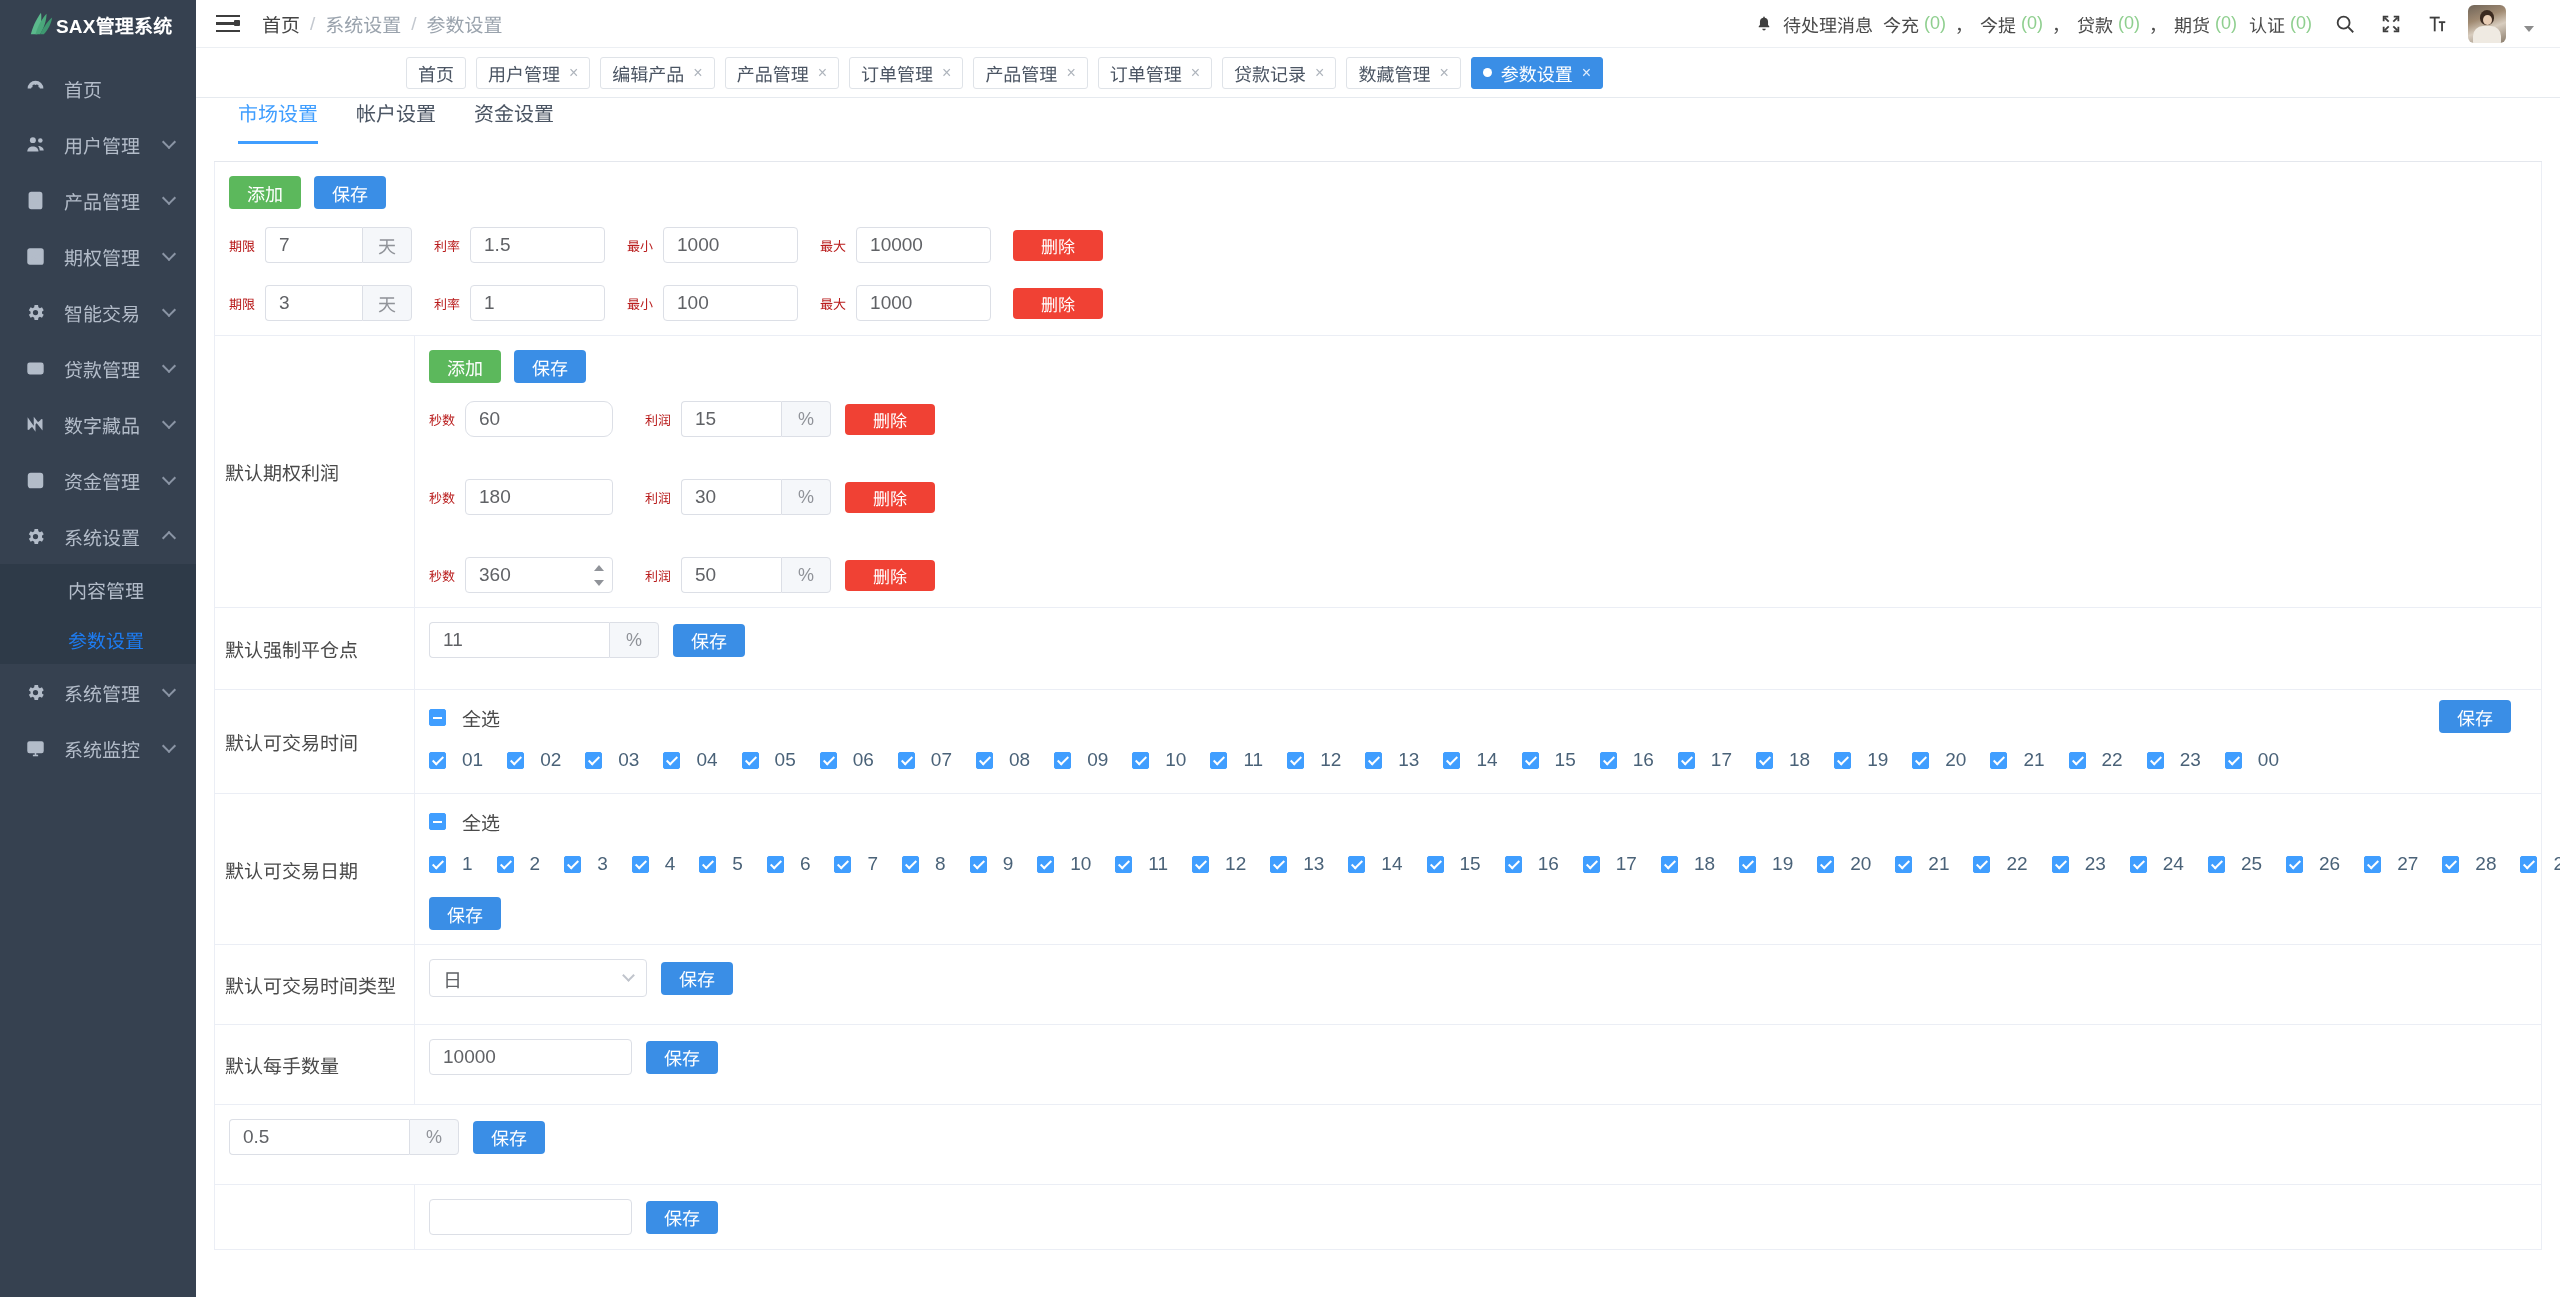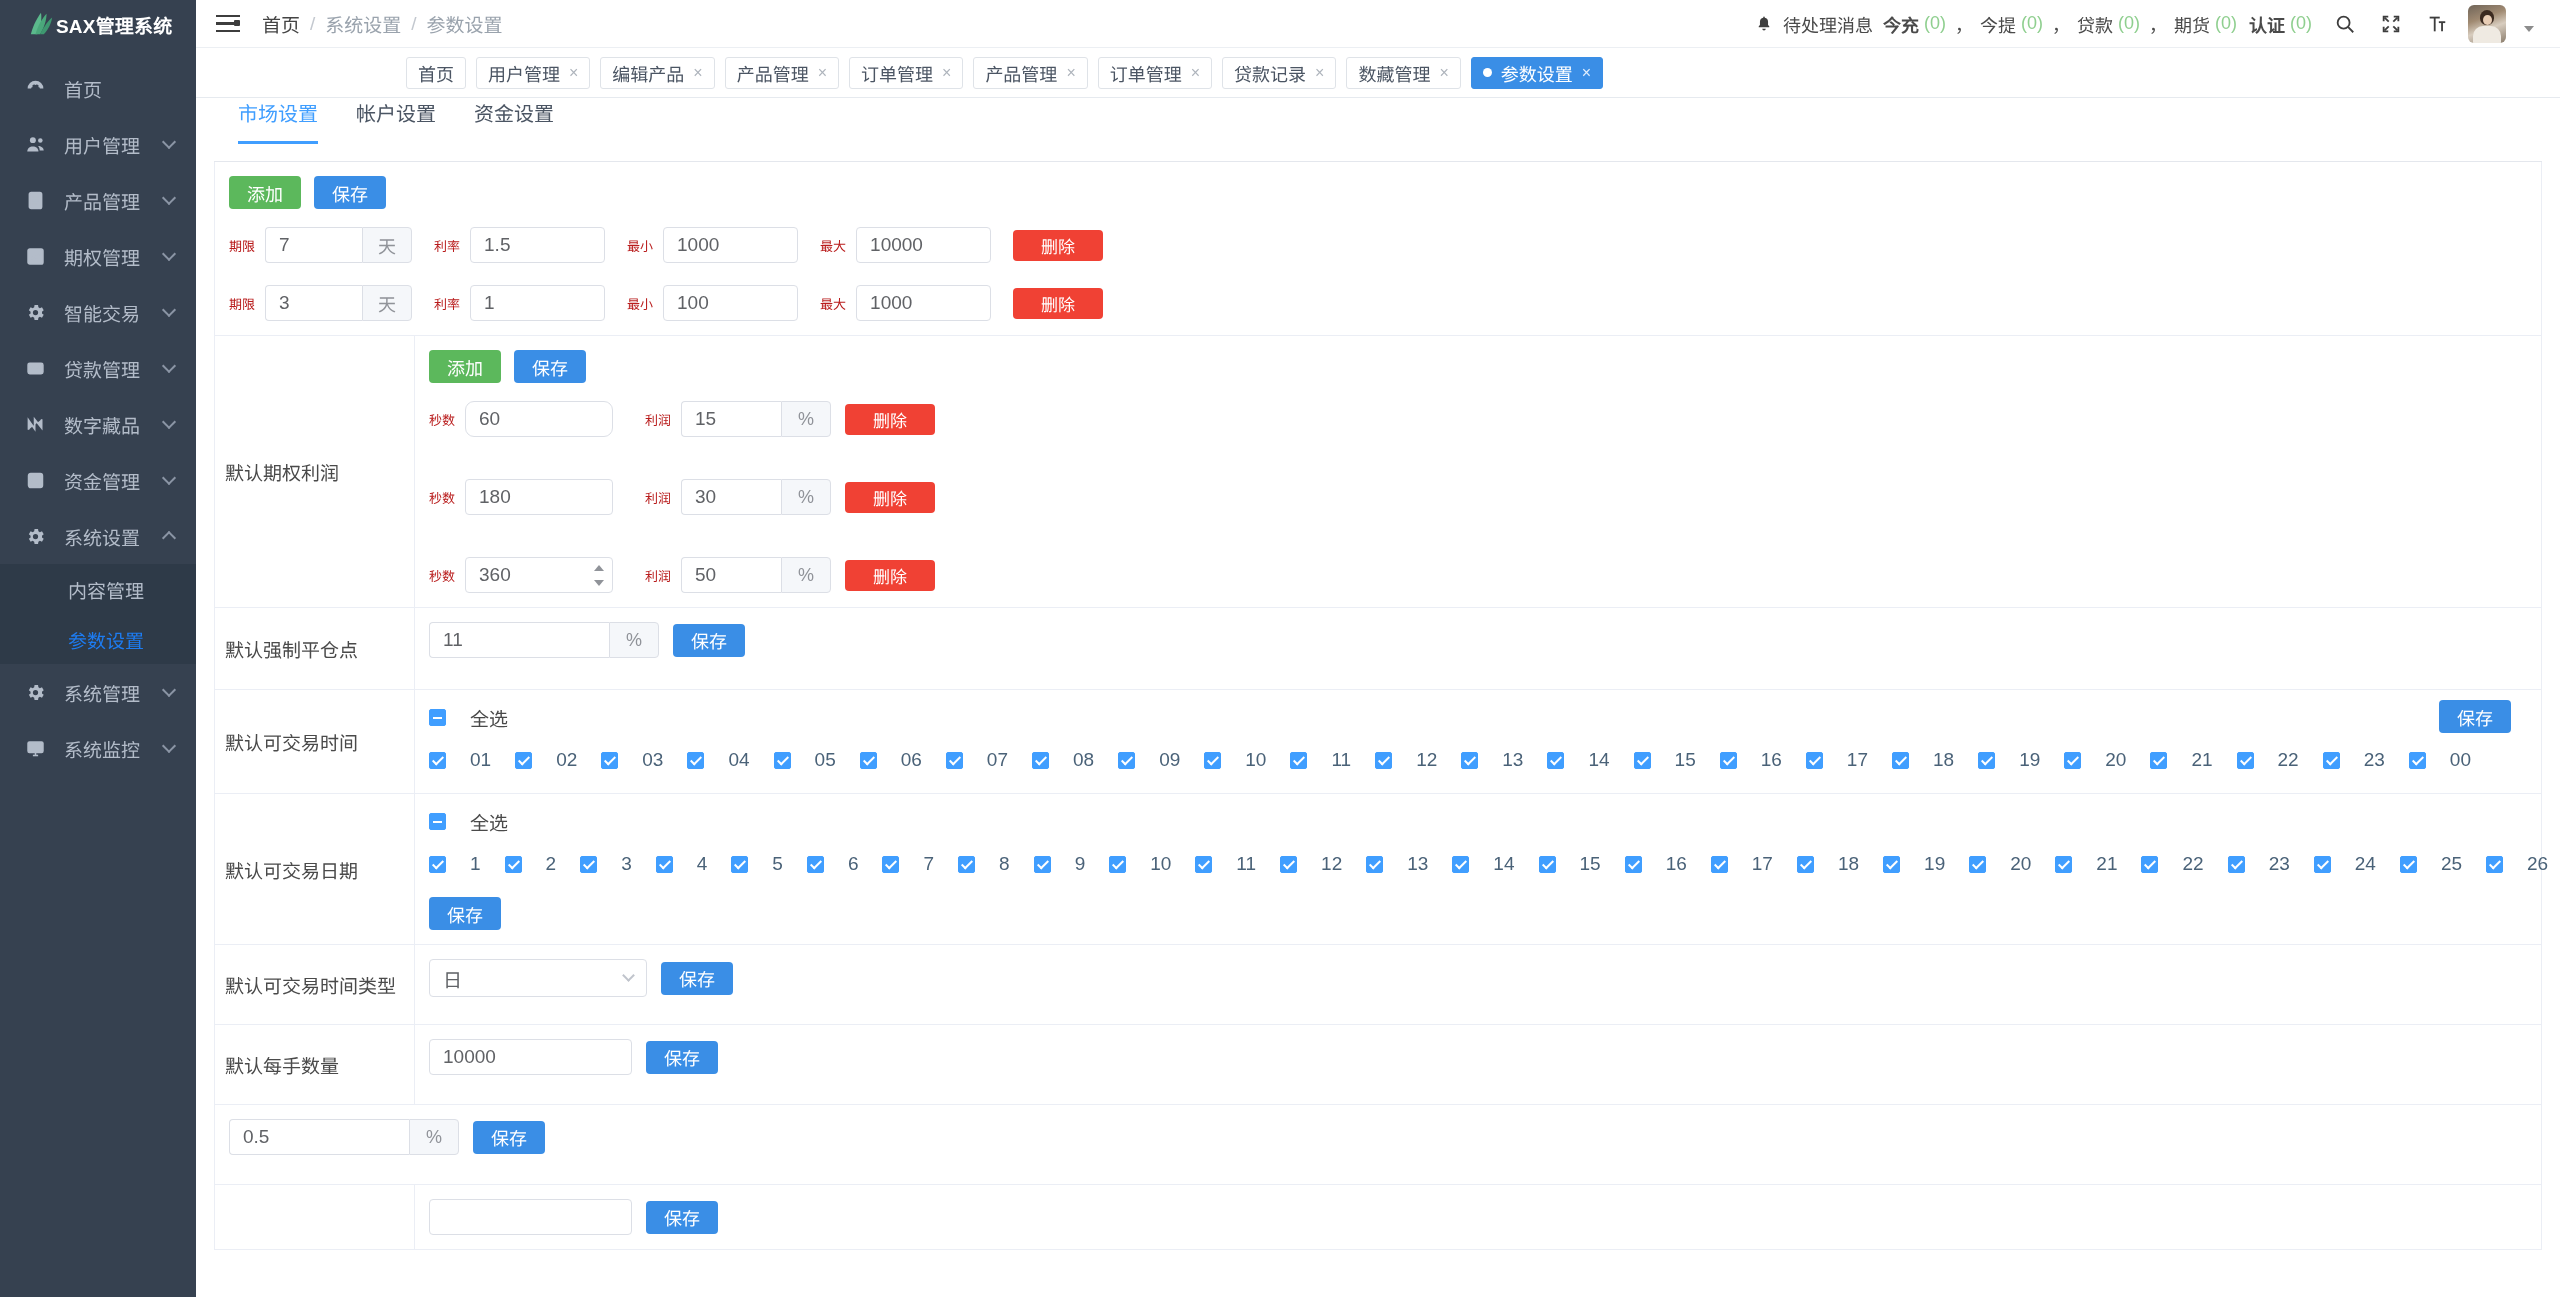--- a/index.html
+++ b/index.html
@@ -94,21 +94,21 @@
   .breadcrumb .bc-home { color: #444; }
   .breadcrumb .bc-sep { color: #c3c8cf; }
   .breadcrumb .bc-item { color: #9aa3ad; }
 
   .topbar-right { display: flex; align-items: center; gap: 16px; padding-right: 8px; }
   .notif { display: flex; align-items: center; font-size: 18px; color: #4a4a4a; gap: 3px; white-space: nowrap;}
   .notif .bell { width: 20px; height: 20px; margin-right: 5px; }
   .notif .bell svg { width: 18px; height: 18px; fill: #3d3d3d; }
   .notif .nz { color: #8fcf8f; margin: 0 2px; }
   .notif .comma { color: #4a4a4a; margin: 0 4px; }
-  .notif .nlabel { margin-left: 7px; font-weight: bold; }
+  .notif .nlabel { margin-left: 7px; }
   .icon-btn { width: 30px; height: 30px; display:flex; align-items:center; justify-content:center; cursor:pointer;}
   .icon-btn svg { width: 22px; height: 22px; stroke: #3d3d3d; fill:none; stroke-width:2; }
   .avatar {
     width: 38px; height: 38px; border-radius: 6px;
     overflow: hidden; position: relative;
     background: linear-gradient(160deg,#6f6458 0%, #a08a72 35%, #d8cdbf 60%, #8a7c6c 100%);
     flex-shrink: 0;
   }
   .avatar .head { position:absolute; left:12px; top:5px; width:14px; height:15px; background:#3b2a20; border-radius:50% 50% 45% 45%; }
   .avatar .face { position:absolute; left:15px; top:10px; width:9px; height:10px; background:#e8cdb5; border-radius:50%; }
@@ -239,21 +239,21 @@
   .spinner-wrap .inp { padding-right: 28px; }
   .spin-arrows {
     position: absolute; right: 9px; top: 0; height: 36px;
     display: flex; flex-direction: column; justify-content: center; gap: 9px;
   }
   .spin-arrows i { display:block; width:0;height:0;border-left:5px solid transparent;border-right:5px solid transparent; }
   .spin-arrows .up { border-bottom: 6px solid #909399; }
   .spin-arrows .dn { border-top: 6px solid #909399; }
 
   
-  .cb { display: inline-flex; align-items: center; gap: 24px; cursor: pointer; }
+  .cb { display: inline-flex; align-items: center; gap: 16px; cursor: pointer; }
   .cb .box {
     width: 17px; height: 17px; border-radius: 2px;
     background: #409eff; border: 1px solid #409eff;
     position: relative; flex-shrink: 0;
   }
   .cb .box::after {
     content:""; position:absolute; left:5px; top:1.5px;
     width:4px; height:9px; border:solid #fff; border-width:0 2px 2px 0;
     transform: rotate(45deg);
   }

